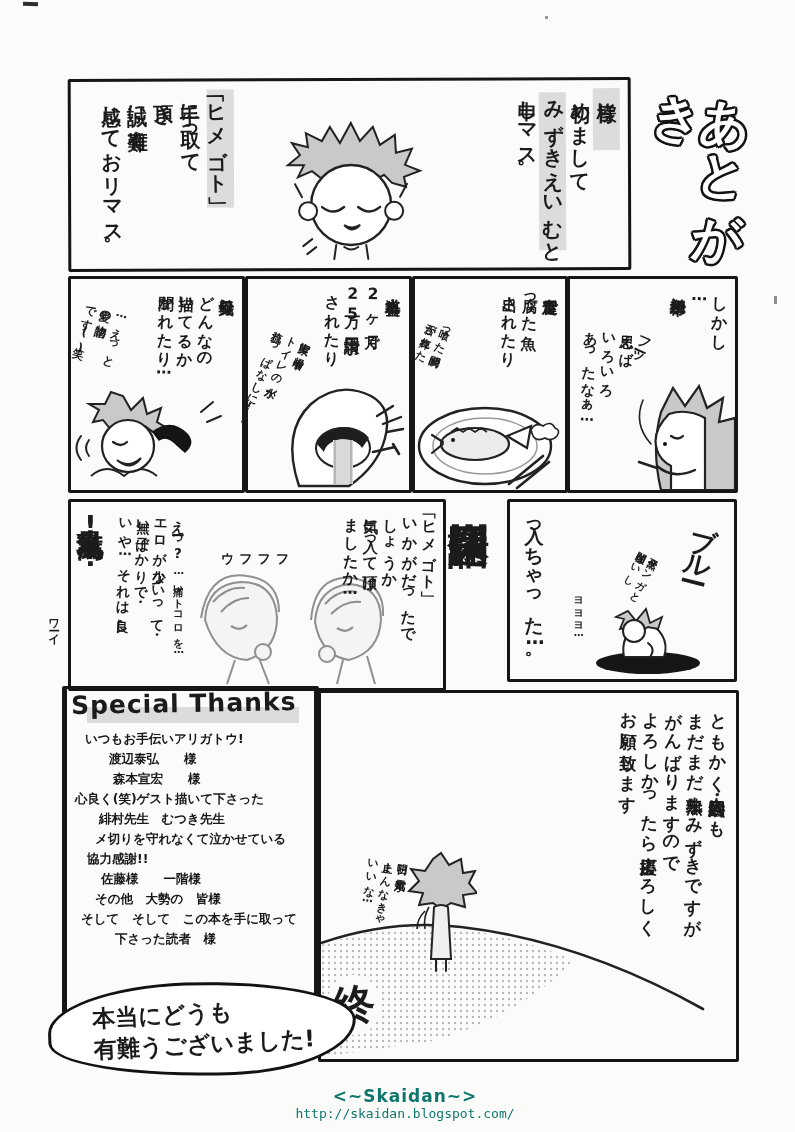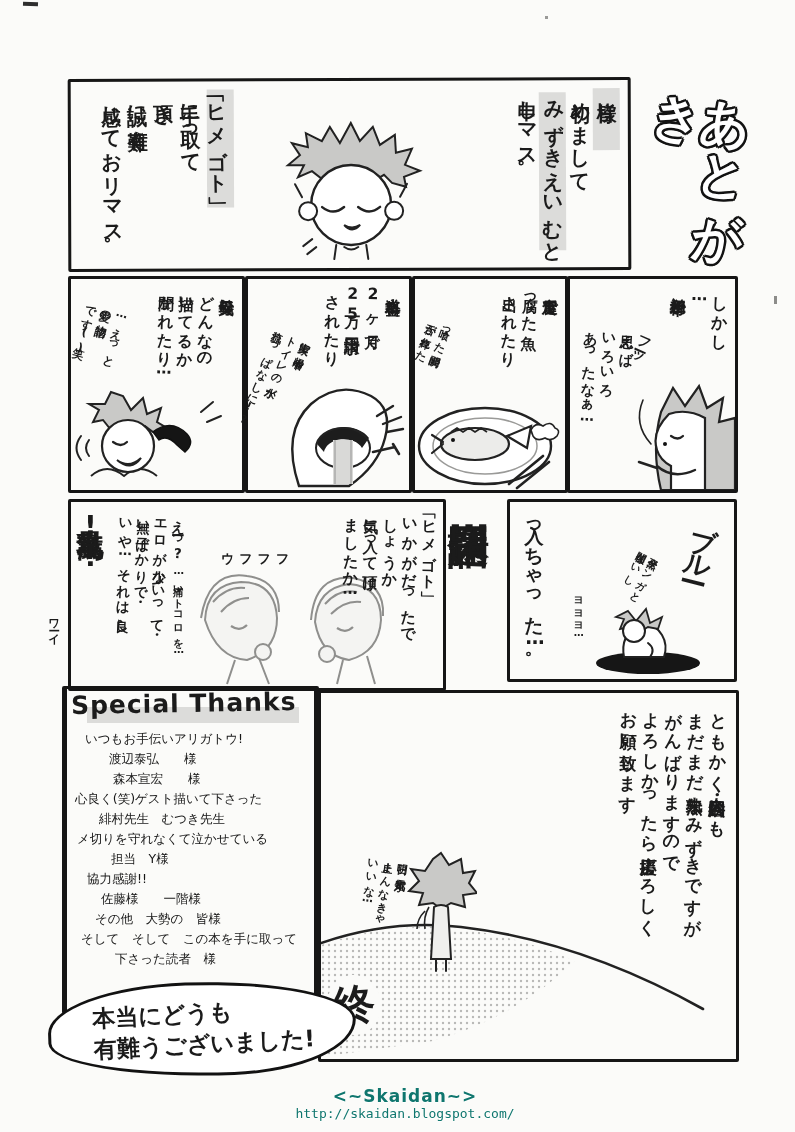--- a/index.html
+++ b/index.html
@@ -9,21 +9,21 @@
   .v{writing-mode:vertical-rl;text-orientation:upright;white-space:pre-line;font-weight:bold;line-height:1.32;letter-spacing:1px;}
   .h{white-space:pre-line;font-weight:bold;}
   .panel{position:absolute;border:3px solid #161616;border-radius:2px;background:transparent;}
   .tone{position:absolute;background:#dcdcda;z-index:0;}
   .txt{z-index:2;}
   svg{position:absolute;z-index:1;}
   .outline-title{font-size:50px;line-height:0.98;color:#fff;letter-spacing:0;
     text-shadow:2.5px 0 #131313,-2.5px 0 #131313,0 2.5px #131313,0 -2.5px #131313,
     1.8px 1.8px #131313,-1.8px -1.8px #131313,1.8px -1.8px #131313,-1.8px 1.8px #131313;}
   .speck{position:absolute;background:#2e2e2e;}
-  .thanks-line{font-weight:normal;font-size:12.5px;line-height:1.6;color:#171717;white-space:pre;}
+  .thanks-line{font-weight:bold;font-size:12.5px;line-height:1.6;color:#171717;white-space:pre;}
   .burst{position:absolute;background:#fff;border:3.5px solid #121212;
     border-radius:45% 55% 40% 60% / 50% 45% 55% 40%;transform:rotate(-2deg);z-index:5;
     display:flex;align-items:center;justify-content:center;}
   .footer-light{color:#0f766e;text-shadow:0 1px 0 #fff;}
 </style>
 </head>
 <body>
 
 <div class="page">
 
@@ -191,22 +191,21 @@
 
   <div class="panel" style="left:62px;top:686px;width:247px;height:322px;border-width:3px;border-left-width:5px;border-right-width:5px;">
     <div class="tone" style="left:20px;top:18px;width:212px;height:16px;"></div>
     <div class="abs h txt" style="left:4px;top:0px;font-size:25px;transform:rotate(-1deg);letter-spacing:1px;">Special Thanks</div>
     <div class="abs" style="left:8px;top:40px;width:230px;">
       <div class="thanks-line" style="margin-left:10px;">いつもお手伝いアリガトウ!</div>
       <div class="thanks-line" style="margin-left:34px;">渡辺泰弘　　様</div>
       <div class="thanks-line" style="margin-left:38px;">森本宣宏　　様</div>
       <div class="thanks-line" style="margin-left:0px;">心良く(笑)ゲスト描いて下さった</div>
       <div class="thanks-line" style="margin-left:24px;">緋村先生　むつき先生</div>
-      <div class="thanks-line" style="margin-left:2px;">メ切りを守れなくて泣かせている</div>
-      <div class="thanks-line" style="margin-left:36px;">担当　Y様</div>
+      <div class="thanks-line" style="margin-left:20px;">メ切りを守れなくて泣かせている</div>
       <div class="thanks-line" style="margin-left:12px;">協力感謝!!</div>
       <div class="thanks-line" style="margin-left:26px;">佐藤様　　一階様</div>
       <div class="thanks-line" style="margin-left:20px;">その他　大勢の　皆様</div>
       <div class="thanks-line" style="margin-left:6px;">そして　そして　この本を手に取って</div>
       <div class="thanks-line" style="margin-left:40px;">下さった読者　様</div>
     </div>
   </div>
 
   <div class="burst" style="left:48px;top:982px;width:302px;height:88px;">
     <div class="h" style="font-size:23px;line-height:1.35;transform:rotate(-1deg);padding-left:4px;">本当にどうも

